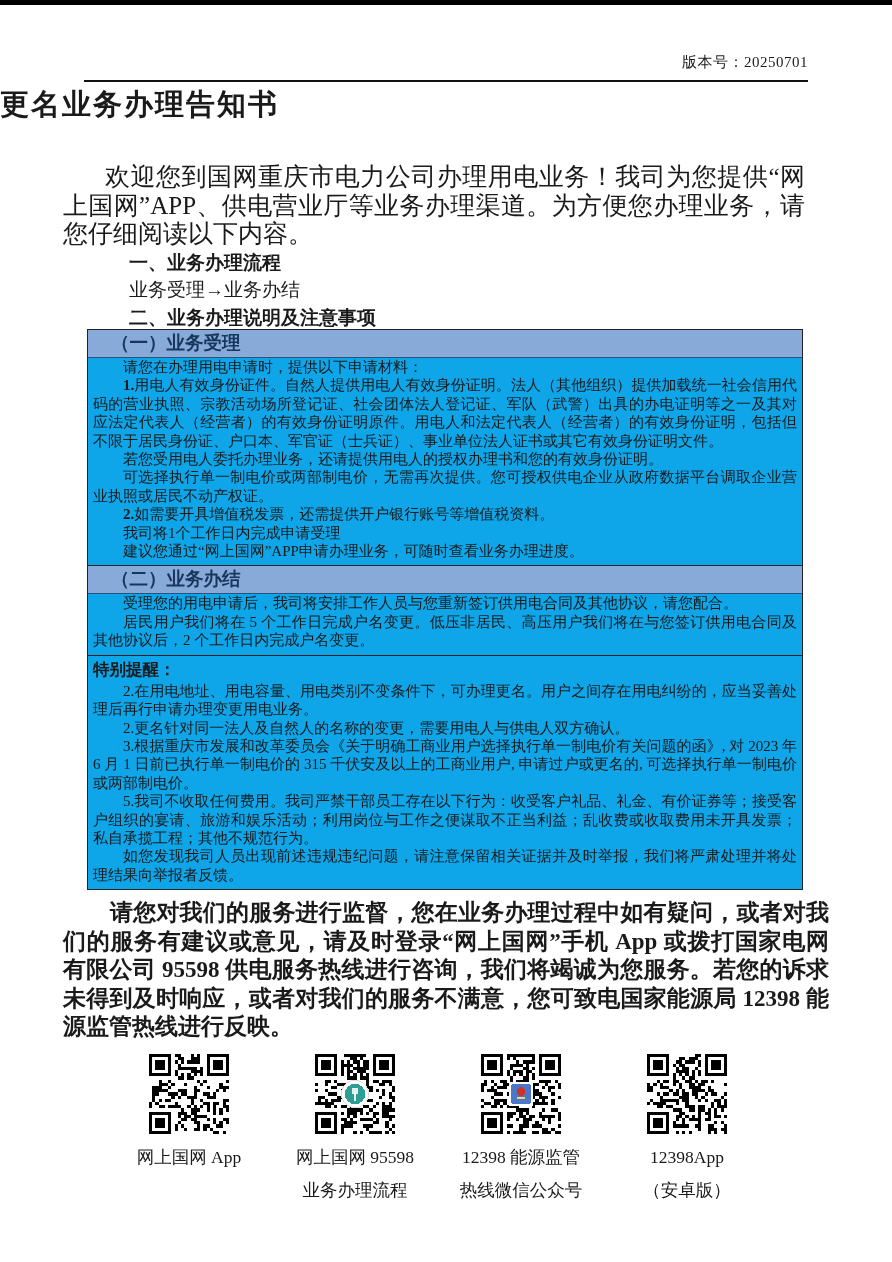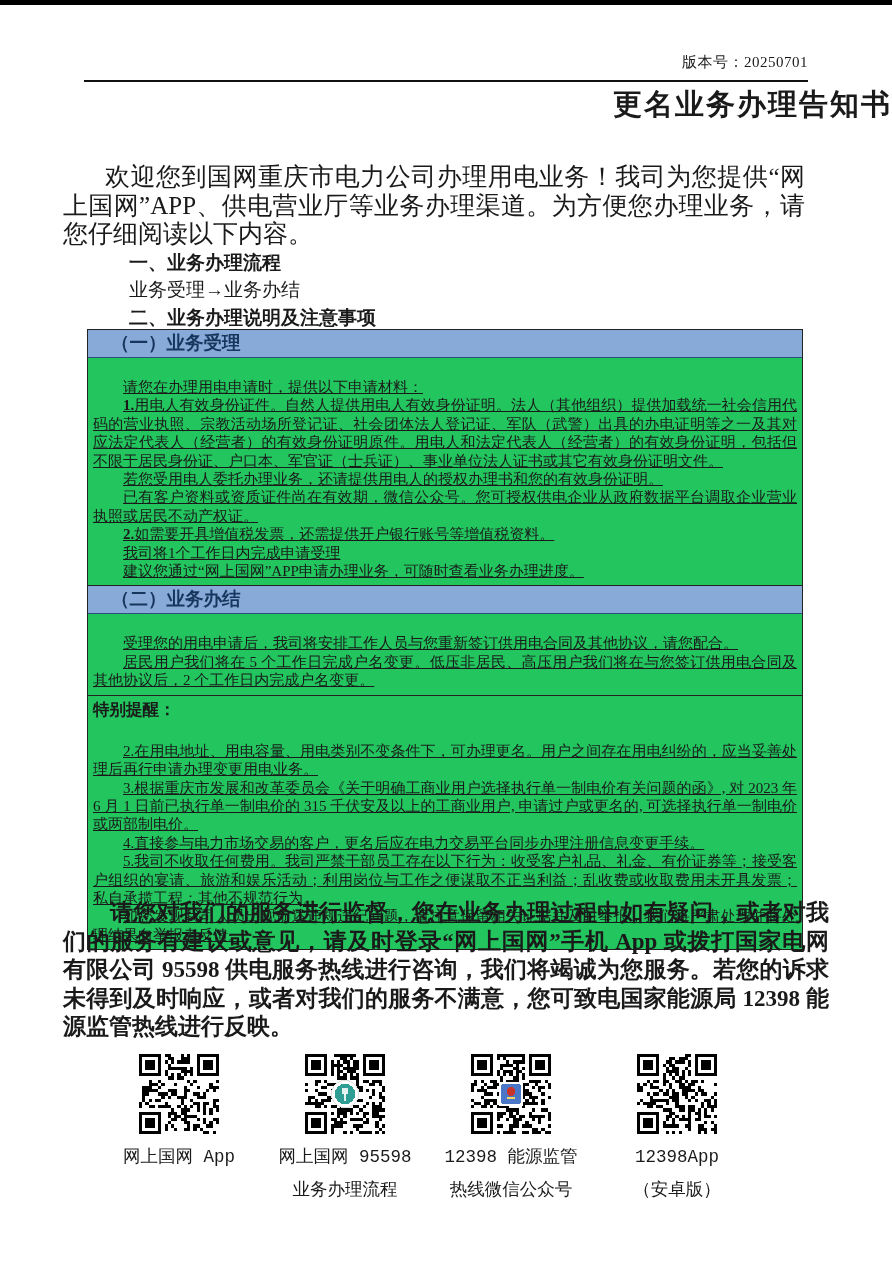--- a/index.html
+++ b/index.html
@@ -1,41 +1,41 @@
 <!DOCTYPE html>
 <html lang="zh"><head>
 <meta charset="utf-8">
 <style>
   html,body{margin:0;padding:0;background:#fff;}
   .page{position:relative;width:892px;height:1262px;background:#fff;overflow:hidden;
         font-family:"Liberation Serif","DejaVu Serif",serif;color:#1a1a1a;}
   .topbar{position:absolute;top:0;left:0;width:892px;height:5px;background:#000;}
   .version{position:absolute;top:53px;right:84px;font-size:15px;letter-spacing:.5px;}
   .rule{position:absolute;top:80px;left:84px;width:724px;height:2px;background:#111;}
-  .title{position:absolute;top:85px;left:0;width:892px;margin:0;text-align:right;
+  .title{position:absolute;top:85px;left:0;width:892px;margin:0;text-align:left;
          font-size:29px;font-weight:bold;letter-spacing:2px;}
   .intro{position:absolute;top:163px;left:0;width:892px;}
   .intro p{margin:0;}
   .intro .salut{margin-left:84px;font-size:20px;font-weight:bold;line-height:30px;}
   .intro .lead{margin-left:63px;width:742px;font-size:25px;line-height:28.5px;
                text-align:justify;text-indent:42px;}
   .intro .hsans{margin-left:129px;font-family:"Liberation Sans","DejaVu Sans",sans-serif;
                 font-size:19px;font-weight:bold;line-height:27.5px;}
   .intro .flow{margin-left:129px;font-size:19px;line-height:27.5px;}
   .boxes{position:absolute;top:330px;left:87px;width:716px;}
-  .box{border:1px solid #222;margin-top:-1px;background:#22c55e;}
+  .box{border:1px solid #222;margin-top:-1px;background:#0ea5e9;}
   .bar{height:27px;line-height:27px;background:var(--accent,#88AAD9);color:var(--bartext,#17365D);
        font-weight:bold;font-size:18.5px;padding-left:23px;border-bottom:1px solid #2f4f7d;}
-  .box-body{padding:20px 5px 5px;text-decoration:underline;}
+  .box-body{padding:0 5px 5px;}
   .box-body p{margin:0;font-size:15px;line-height:18.4px;text-align:justify;}
   .box-body p.ind{text-indent:30px;}
   .notice-head{font-size:16.5px;font-weight:bold;line-height:24px;padding:2px 5px 0;}
   .closing{position:absolute;top:899px;left:63px;width:766px;margin:0;font-size:23px;
            font-weight:bold;line-height:28.5px;text-align:justify;text-indent:47px;}
-  .qr-row{position:absolute;top:1054px;left:96px;width:664px;display:flex;font-family:Liberation Mono, monospace;}
+  .qr-row{position:absolute;top:1054px;left:106px;width:664px;display:flex;}
   .qr-item{width:166px;display:flex;flex-direction:column;align-items:center;}
   .qr-item svg{display:block;}
   .qr-label{font-size:17.5px;line-height:24px;margin-top:11px;text-align:center;white-space:nowrap;}
   .qr-label.l2{margin-top:9px;}
 </style>
 </head>
 <body>
 
 <div class="page" style="--accent: #88AAD9; --bartext: #17365D;">
   <div class="topbar"></div>
@@ -50,39 +50,39 @@
     <p class="hsans">二、业务办理说明及注意事项</p>
   </div>
 
   <div class="boxes">
     <section class="box">
       <div class="bar">（一）业务受理</div>
       <div class="box-body" id="acceptance-body">
           <p class="ind">请您在办理用电申请时，提供以下申请材料：</p>
           <p class="ind"><b>1.</b>用电人有效身份证件。自然人提供用电人有效身份证明。法人（其他组织）提供加载统一社会信用代码的营业执照、宗教活动场所登记证、社会团体法人登记证、军队（武警）出具的办电证明等之一及其对应法定代表人（经营者）的有效身份证明原件。用电人和法定代表人（经营者）的有效身份证明，包括但不限于居民身份证、户口本、军官证（士兵证）、事业单位法人证书或其它有效身份证明文件。</p>
           <p class="ind">若您受用电人委托办理业务，还请提供用电人的授权办理书和您的有效身份证明。</p>
-          <p class="ind">已有客户资料或资质证件尚在有效期，微信公众号。您可授权供电企业从政府数据平台调取企业营业执照或居民不动产权证。</p>
+          <p class="ind">可选择执行单一制电价或两部制电价，无需再次提供。您可授权供电企业从政府数据平台调取企业营业执照或居民不动产权证。</p>
           <p class="ind"><b>2.</b>如需要开具增值税发票，还需提供开户银行账号等增值税资料。</p>
           <p class="ind">我司将1个工作日内完成申请受理</p>
           <p class="ind">建议您通过“网上国网”APP申请办理业务，可随时查看业务办理进度。</p>
         </div>
     </section>
     <section class="box">
       <div class="bar">（二）业务办结</div>
       <div class="box-body" id="completion-body">
           <p class="ind">受理您的用电申请后，我司将安排工作人员与您重新签订供用电合同及其他协议，请您配合。</p>
           <p class="ind">居民用户我们将在 5 个工作日完成户名变更。低压非居民、高压用户我们将在与您签订供用电合同及其他协议后，2 个工作日内完成户名变更。</p>
         </div>
     </section>
     <section class="box">
       <div class="notice-head">特别提醒：</div>
       <div class="box-body" id="notice-body">
           <p class="ind">2.在用电地址、用电容量、用电类别不变条件下，可办理更名。用户之间存在用电纠纷的，应当妥善处理后再行申请办理变更用电业务。</p>
+          <p class="ind">2.更名针对同一法人及自然人的名称的变更，需要用电人与供电人双方确认。</p>
           <p class="ind">3.根据重庆市发展和改革委员会《关于明确工商业用户选择执行单一制电价有关问题的函》, 对 2023 年 6 月 1 日前已执行单一制电价的 315 千伏安及以上的工商业用户, 申请过户或更名的, 可选择执行单一制电价或两部制电价。</p>
-          <p class="ind">4.直接参与电力市场交易的客户，更名后应在电力交易平台同步办理注册信息变更手续。</p>
           <p class="ind">5.我司不收取任何费用。我司严禁干部员工存在以下行为：收受客户礼品、礼金、有价证券等；接受客户组织的宴请、旅游和娱乐活动；利用岗位与工作之便谋取不正当利益；乱收费或收取费用未开具发票；私自承揽工程；其他不规范行为。</p>
           <p class="ind">如您发现我司人员出现前述违规违纪问题，请注意保留相关证据并及时举报，我们将严肃处理并将处理结果向举报者反馈。</p>
         </div>
     </section>
   </div>
 
   <p class="closing">请您对我们的服务进行监督，您在业务办理过程中如有疑问，或者对我们的服务有建议或意见，请及时登录“网上国网”手机 App 或拨打国家电网有限公司 95598 供电服务热线进行咨询，我们将竭诚为您服务。若您的诉求未得到及时响应，或者对我们的服务不满意，您可致电国家能源局 12398 能源监管热线进行反映。</p>
 
   <div class="qr-row" id="qr-row">
       <div class="qr-item">

